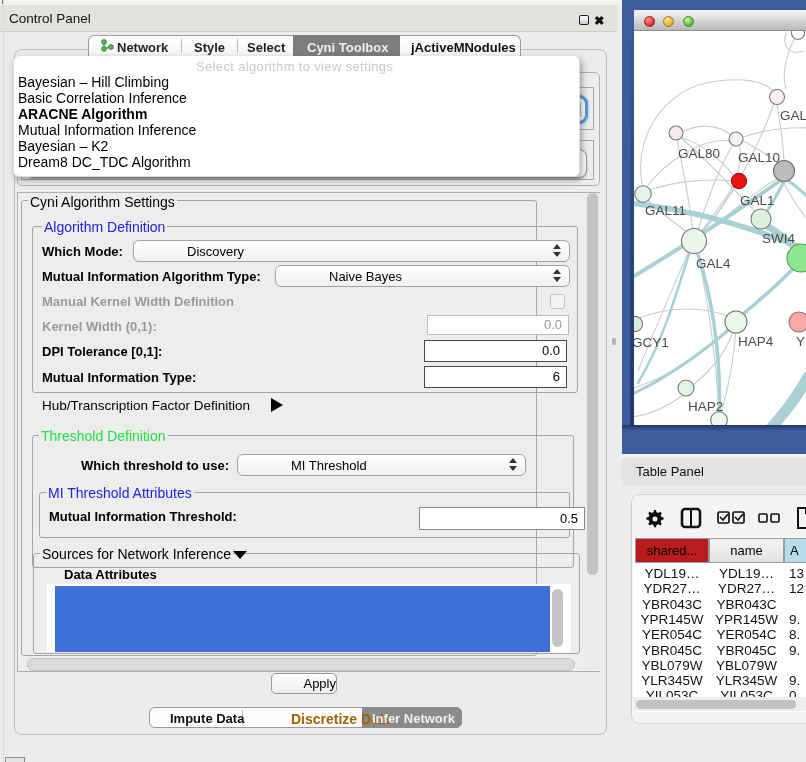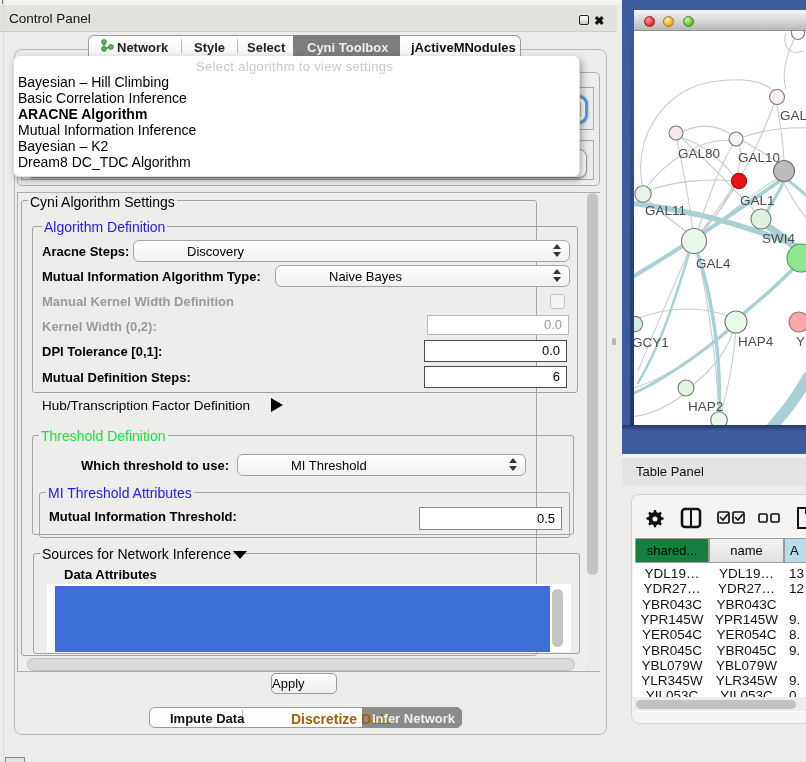--- a/index.html
+++ b/index.html
@@ -38,71 +38,71 @@
 <div class="abs" style="left:17px;top:192px;width:583px;height:480px;border:1px solid #b0b0ae;background:#ededeb;"></div>
 
 <div class="group" style="left:21px;top:200px;width:516px;height:456px;">
   <div class="gtitle" style="left:6px;top:-7px;color:#000;">Cyni Algorithm Settings</div>
 </div>
 
 <div class="group" style="left:32px;top:226px;width:546px;height:167px;">
   <div class="gtitle" style="left:9px;color:#2222dd;">Algorithm Definition</div>
 </div>
 
-<div class="lbl" style="left:42px;top:244px;">Aracne Steps:</div>
+<div class="lbl" style="left:42px;top:244px;">Which Mode:</div>
 <div class="combo" style="left:133px;top:240px;width:437px;height:22px;">
   <div class="ct">Discovery</div>
   <div class="steppers">
       <div class="tri-u"></div>
       <div class="tri-d"></div>
     </div>
 </div>
 
 <div class="lbl" style="left:42px;top:269px;">Mutual Information Algorithm Type:</div>
 <div class="combo" style="left:275px;top:265px;width:295px;height:22px;">
   <div class="ct">Naive Bayes</div>
   <div class="steppers">
       <div class="tri-u"></div>
       <div class="tri-d"></div>
     </div>
 </div>
 
 <div class="lbl dis" style="left:42px;top:294px;">Manual Kernel Width Definition</div>
 <div class="abs" style="left:550px;top:294px;width:15px;height:15px;background:#f4f4f2;border:1px solid #c2c2c0;border-radius:3px;"></div>
 
-<div class="lbl dis" style="left:42px;top:319px;">Kernel Width (0,2):</div>
+<div class="lbl dis" style="left:42px;top:319px;">Kernel Width (0,1):</div>
 <div class="tfield" style="left:427px;top:315px;width:142px;height:20px;border:1px solid #bcbcba;color:#9a9a9a;line-height:18px;">0.0</div>
 
 <div class="lbl" style="left:42px;top:344px;">DPI Tolerance [0,1]:</div>
 <div class="tfield" style="left:424px;top:340px;width:143px;height:22px;border:1.5px solid #4a4a4a;color:#000;line-height:19px;">0.0</div>
 
-<div class="lbl" style="left:42px;top:370px;">Mutual Definition Steps:</div>
+<div class="lbl" style="left:42px;top:370px;">Mutual Information Type:</div>
 <div class="tfield" style="left:424px;top:366px;width:143px;height:22px;border:1.5px solid #4a4a4a;color:#000;line-height:19px;">6</div>
 
 <div class="abs" style="left:42px;top:398px;font-size:13.5px;color:#000;white-space:nowrap;">Hub/Transcription Factor Definition</div>
 <div class="abs" style="left:271px;top:398px;width:0;height:0;border-top:7.5px solid transparent;border-bottom:7.5px solid transparent;border-left:12px solid #000;"></div>
 
-<div class="group" style="left:32px;top:435px;width:542px;height:100px;">
+<div class="group" style="left:32px;top:435px;width:542px;height:133px;">
   <div class="gtitle" style="left:6px;color:#22dd44;">Threshold Definition</div>
 </div>
 
 <div class="lbl" style="left:81px;top:458px;">Which threshold to use:</div>
 <div class="combo" style="left:237px;top:454px;width:289px;height:22px;">
   <div class="ct">MI Threshold</div>
   <div class="steppers">
       <div class="tri-u"></div>
       <div class="tri-d"></div>
     </div>
 </div>
 
 <div class="group" style="left:39px;top:492px;width:531px;height:46px;">
   <div class="gtitle" style="left:6px;color:#2222dd;">MI Threshold Attributes</div>
 </div>
 <div class="lbl" style="left:49px;top:509px;">Mutual Information Threshold:</div>
-<div class="tfield" style="left:419px;top:507px;width:143px;height:23px;border:1px solid #8a8a8a;color:#000;line-height:21px;">0.5</div>
+<div class="tfield" style="left:419px;top:507px;width:166px;height:23px;border:1px solid #8a8a8a;color:#000;line-height:21px;">0.5</div>
 
 <div class="group" style="left:33px;top:553px;width:547px;height:101px;">
   <div class="gtitle" style="left:6px;color:#000;">Sources for Network Inference</div>
 </div>
 <div class="abs" style="left:233px;top:551px;width:0;height:0;border-left:7.5px solid transparent;border-right:7.5px solid transparent;border-top:8.5px solid #000;"></div>
 
 <div class="lbl" style="left:36px;top:567px;padding-left:28px;">Data Attributes</div>
 
 <div class="abs" style="left:47px;top:584px;width:524px;height:68px;background:#fff;overflow:hidden;">
   <div class="abs" style="left:8px;top:2px;width:495px;height:80px;background:#3e6ed8;"></div>
@@ -138,21 +138,21 @@
 <div class="abs bold" style="left:117px;top:40px;font-size:13px;color:#222;">Network</div>
 <div class="abs bold" style="left:194px;top:40px;font-size:13px;color:#222;">Style</div>
 <div class="abs bold" style="left:247px;top:40px;font-size:13px;color:#222;">Select</div>
 <div class="abs bold" style="left:307px;top:40px;font-size:13px;color:#ededeb;">Cyni Toolbox</div>
 <div class="abs bold" style="left:411px;top:40px;font-size:13px;color:#111;">jActiveMNodules</div>
 
 <div class="abs" style="left:13px;top:56px;width:567px;height:121px;background:#fff;border:1px solid #deded9;border-top:none;border-radius:6px;box-shadow:2px 3px 7px rgba(0,0,0,0.35);"></div>
 <div class="abs" style="left:196px;top:59px;font-size:13px;color:#c9c9c7;letter-spacing:0.35px;">Select algorithm to view settings</div>
 <div class="abs" style="left:18px;top:74px;font-size:14px;color:#000;line-height:16px;">Bayesian – Hill Climbing<br>Basic Correlation Inference<br><b>ARACNE Algorithm</b><br>Mutual Information Inference<br>Bayesian – K2<br>Dream8 DC_TDC Algorithm</div>
 
-<div class="abs" style="left:271px;top:673px;width:66px;height:21px;background:linear-gradient(#ffffff,#ededeb);border:1px solid #9a9a98;border-radius:5px;text-align:left;font-size:13px;line-height:19px;">Apply</div>
+<div class="abs" style="left:271px;top:673px;width:66px;height:21px;background:linear-gradient(#ffffff,#ededeb);border:1px solid #9a9a98;border-radius:5px;text-align:right;font-size:13px;line-height:19px;">Apply</div>
 
 <div class="abs" style="left:149px;top:707px;width:313px;height:21px;background:#fdfdfd;border:1px solid #9a9a98;border-radius:6px;"></div>
 <div class="abs" style="left:242px;top:710px;width:1px;height:15px;background:#bbb;"></div>
 <div class="abs" style="left:362px;top:707px;width:100px;height:21px;background:#8b8b89;border:1px solid #8b8b89;border-radius:0 6px 6px 0;"></div>
 <div class="abs bold" style="left:170px;top:711px;font-size:13px;color:#111;">Impute Data</div>
 <div class="abs bold" style="left:255px;top:711px;font-size:14px;color:#a16207;padding-left:36px;">Discretize Data</div>
 <div class="abs bold" style="left:372px;top:711px;font-size:13px;color:#efefed;">Infer Network</div>
 
 <div class="abs" style="left:5px;top:757px;width:20px;height:10px;border:1px solid #8a8a8a;background:#e4e4e2;"></div>
 
@@ -261,21 +261,21 @@
     <path d="M 80,13 l 3,3 5-6" stroke-width="1.7"></path>
     <path d="M 95,13 l 3,3 5-6" stroke-width="1.7"></path>
     <rect x="119" y="10" width="8" height="8" rx="1" stroke-width="1.6"></rect>
     <rect x="131" y="10" width="8" height="8" rx="1" stroke-width="1.6"></rect>
     <path d="M 158,4 l 8,0 0,5 5,0 0,15 -13,0 z" stroke-width="2"></path>
   </g>
 </svg>
 
 <div class="abs" style="left:633px;top:537px;width:173px;height:175px;background:#fff;overflow:hidden;">
 
-  <div class="abs" style="left:2px;top:1px;width:74px;height:25px;background:#15803d;border:1px solid #9b9b9b;font-size:13px;text-align:center;line-height:24px;">shared...</div>
+  <div class="abs" style="left:2px;top:1px;width:74px;height:25px;background:#b91c1c;border:1px solid #9b9b9b;font-size:13px;text-align:center;line-height:24px;">shared...</div>
   <div class="abs" style="left:76px;top:1px;width:75px;height:25px;background:linear-gradient(#f4f4f4,#e2e2e2);border:1px solid #9b9b9b;font-size:13px;text-align:center;line-height:24px;">name</div>
   <div class="abs" style="left:151px;top:1px;width:60px;height:25px;background:#b7dde9;border:1px solid #9b9b9b;font-size:13px;line-height:24px;padding-left:5px;">A</div>
 
   <div class="abs row" style="top:29px;">
       <span class="c1">YDL19…</span>
       <span class="c2">YDL19…</span>
       <span class="c3">13</span>
     </div>
   <div class="abs row" style="top:44.3px;">
       <span class="c1">YDR27…</span>

